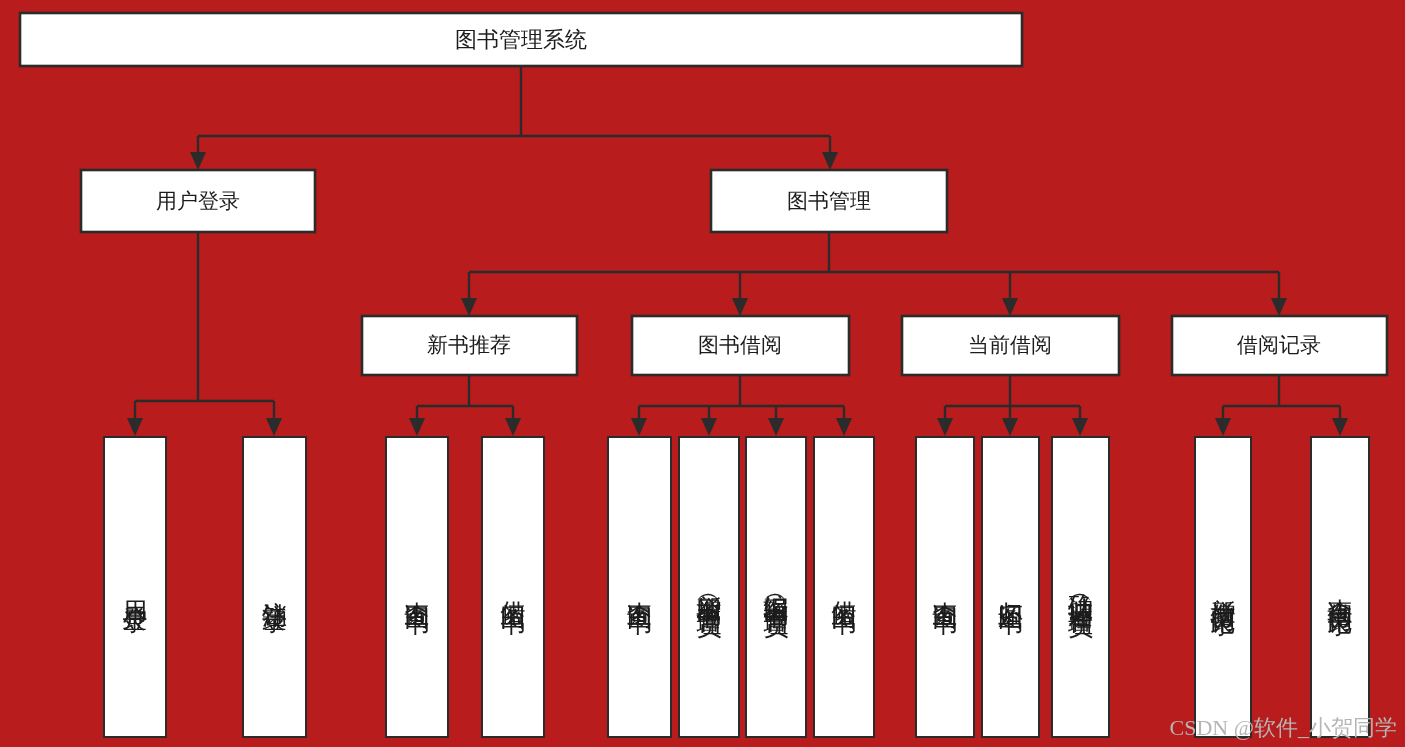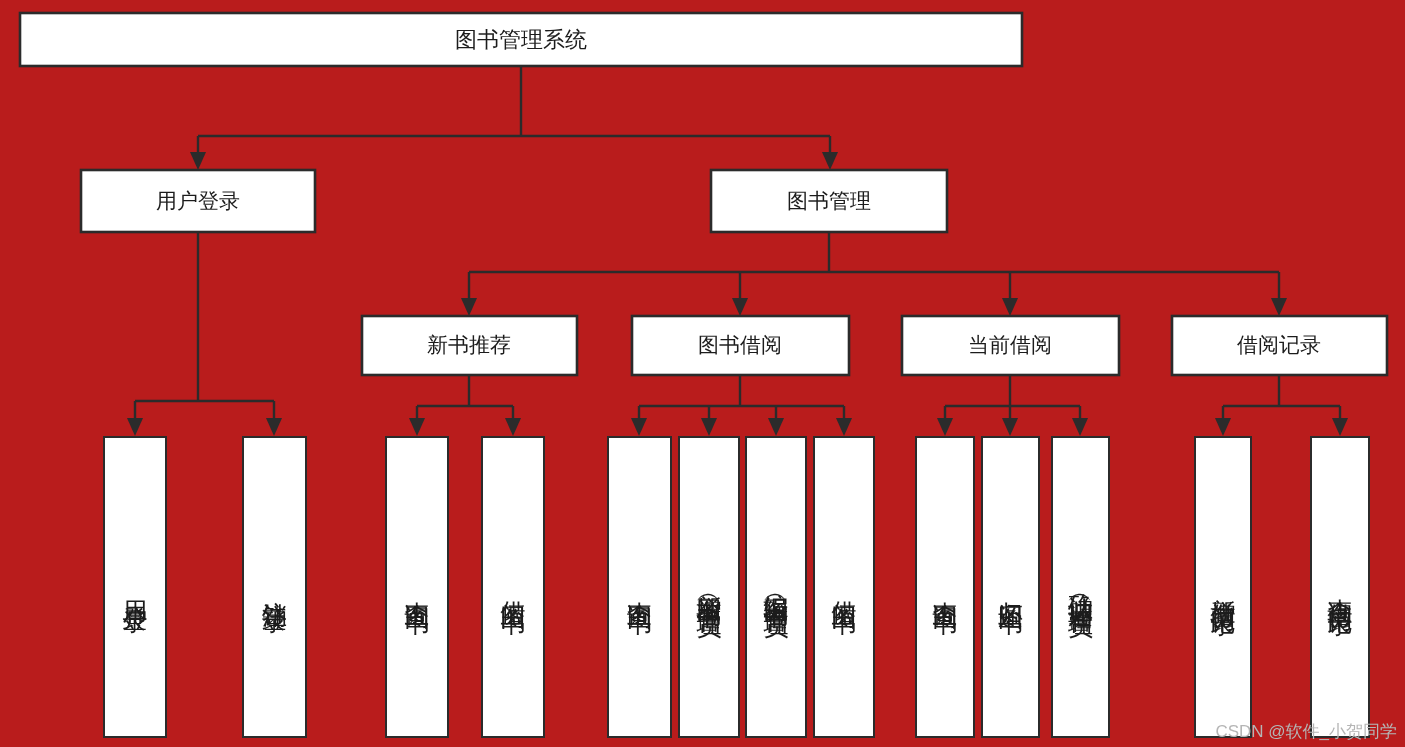--- a/index.html
+++ b/index.html
@@ -68,22 +68,22 @@
     line-height: 1;
     letter-spacing: 3px;
     color: #1c1c1c;
     white-space: nowrap;
     text-align: center;
   }
   .watermark {
     position: absolute;
     right: 8px;
     bottom: 4px;
-    font-family: Liberation Sans, sans-serif;
-    font-size: 17px;
+    font-family: Liberation Serif, serif;
+    font-size: 22px;
     color: #b5b5b5;
     white-space: nowrap;
     pointer-events: none;
   }
 </style>
 </head>
 <body>
 
 <div id="diagram-root">
 

